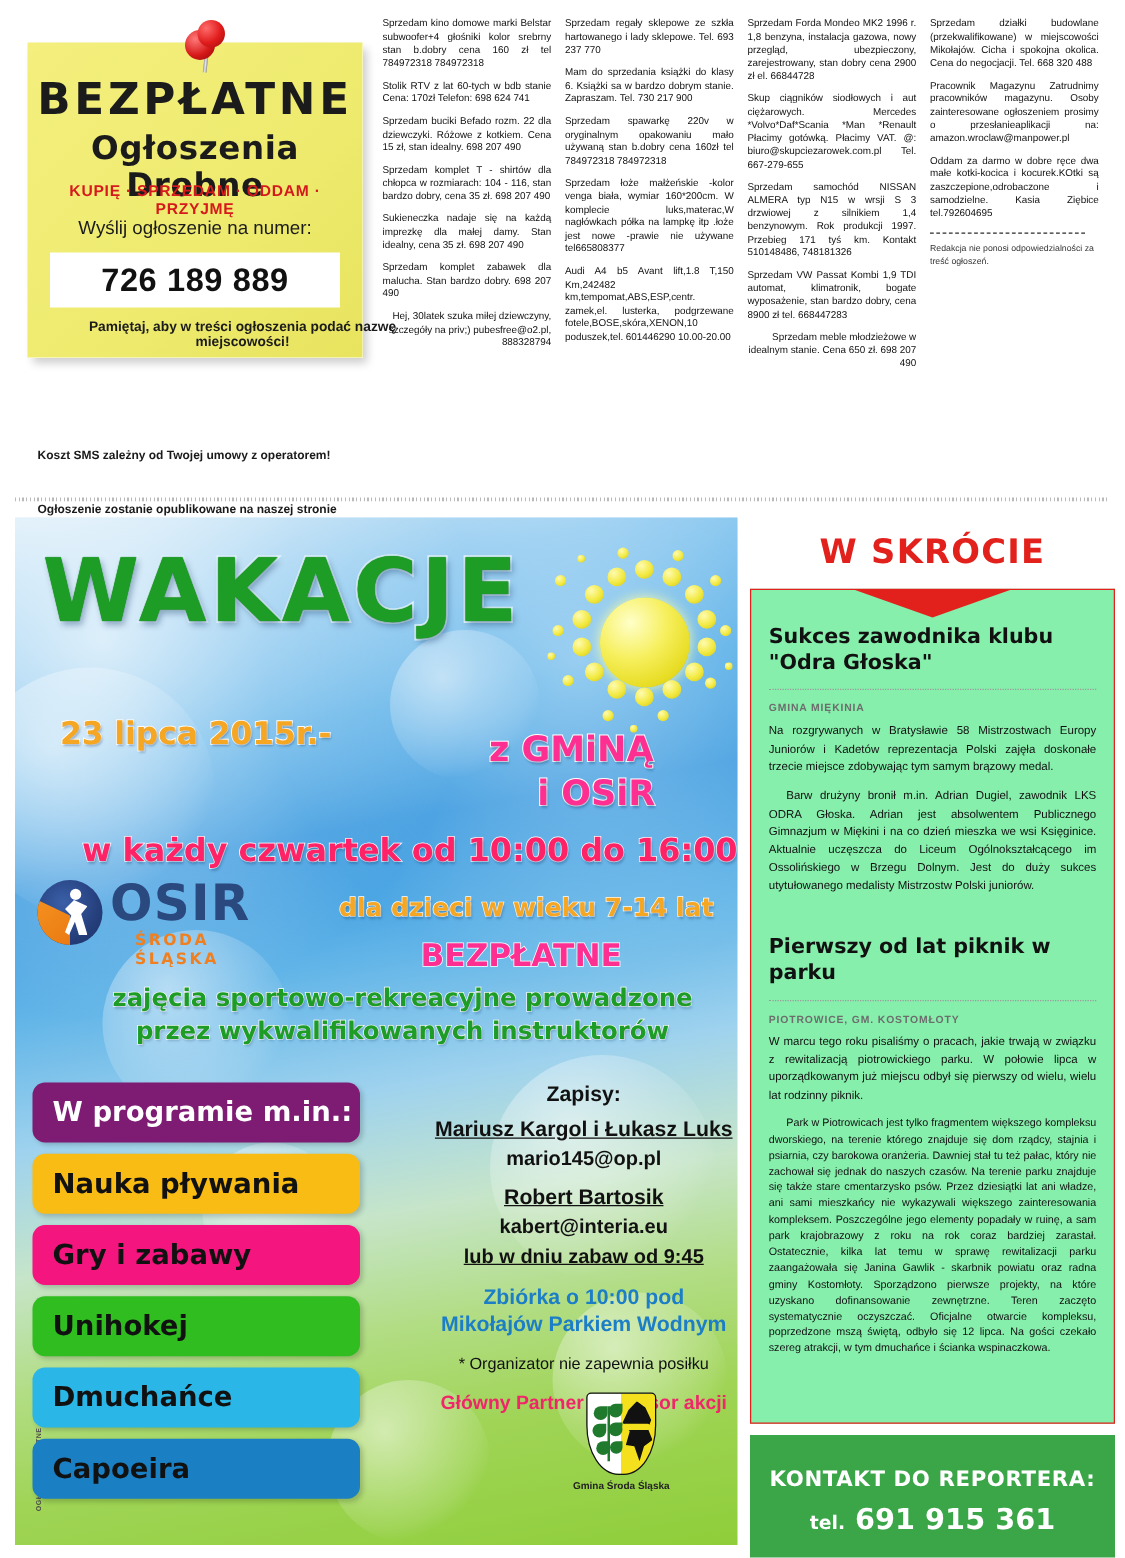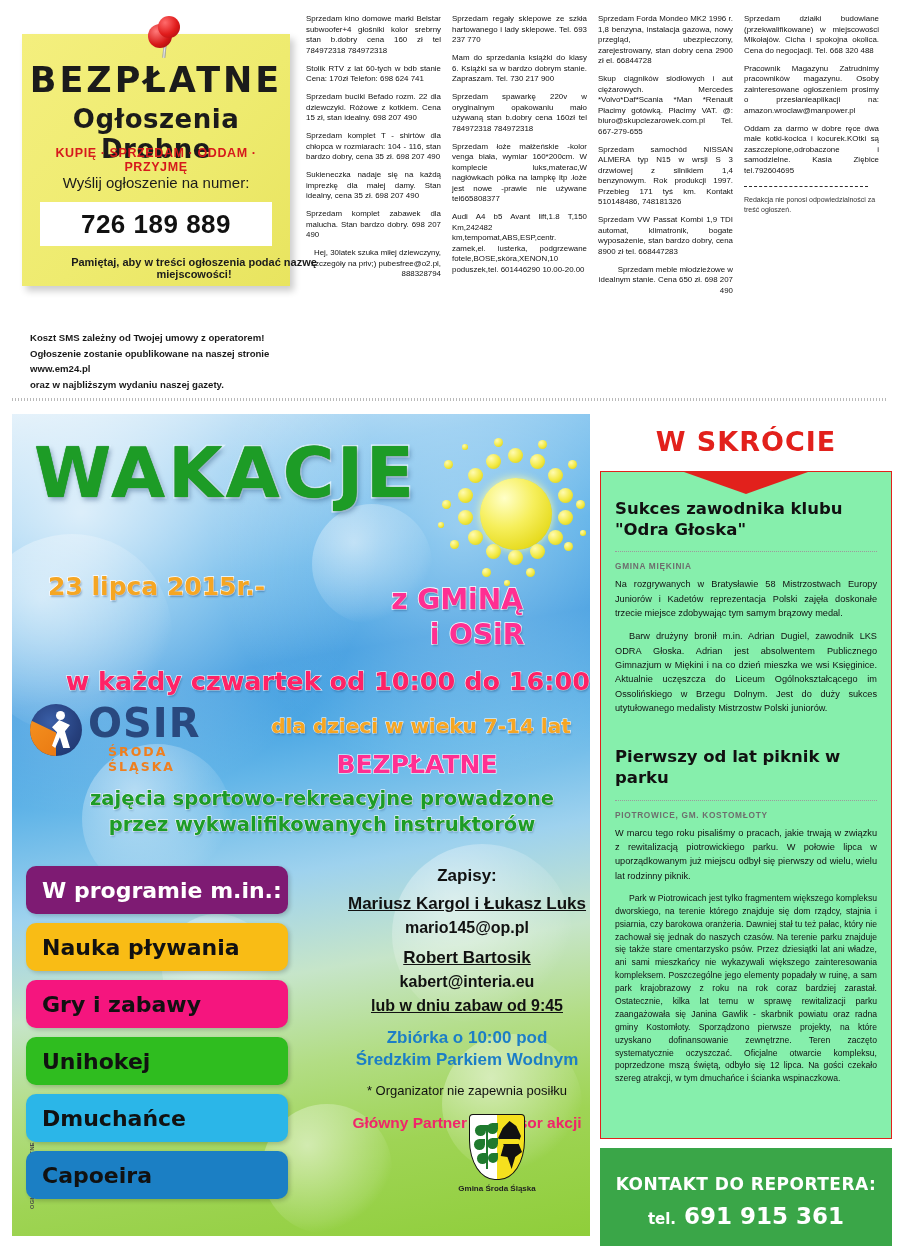--- a/index.html
+++ b/index.html
@@ -40,21 +40,21 @@
     font-size:12.5px; font-weight:bold; color:#d6191c; letter-spacing:0.6px; }
   .st-send { position:absolute; left:0; top:140px; width:100%; text-align:center;
     font-size:15px; color:#1b1b1b; }
   .st-numbox { position:absolute; left:18px; top:168px; width:232px; height:44px; background:#fff; }
   .st-num { width:100%; line-height:44px; text-align:center; font-size:26px; font-weight:bold; color:#111;
     letter-spacing:0.5px; }
   .st-note { position:absolute; left:0; top:222px; width:100%; text-align:center;
     font-size:11px; font-weight:bold; color:#1b1b1b;margin-left:38px; }
 
   .cost-block { position:absolute; left:30px; top:330px; width:262px; }
-  .cost-block div { font-size:9.6px; color:#1a1a1a; line-height:1.62; font-weight:600; }
+  .cost-block div { font-size:9.6px; color:#1a1a1a; line-height:1.62; font-weight:600;margin-top:27px; }
 
   
   .ads-cols { position:absolute; left:306px; top:14px; width:584px; height:376px;
     display:flex; gap:0; }
   .ads-col { width:146px; padding-right:11px; }
   .ad {
     font-size:7.9px; line-height:1.33; color:#111; margin-bottom:7.5px;
     text-align: justify; font-family:"Liberation Sans", sans-serif;
   }
   .ad.last { text-align:right; }
@@ -380,21 +380,21 @@
 
     <div class="zapisy">
       <div class="lead">Zapisy:</div>
       <div class="name">Mariusz Kargol i Łukasz Luks</div>
       <div class="mail">mario145@op.pl</div>
       <div class="name2">Robert Bartosik</div>
       <div class="mail2">kabert@interia.eu</div>
       <div class="orday">lub w dniu zabaw od 9:45</div>
       <div class="meet">
         <span>Zbiórka o 10:00 pod</span><br>
-        <span>Średzkim Parkiem Wodnym</span>
+        <span>Mikołajów Parkiem Wodnym</span>
       </div>
       <div class="star">* Organizator nie zapewnia posiłku</div>
       <div class="sponsor">Główny Partner i Sponsor akcji</div>
     </div>
 
     <div class="coa-wrap" style="position:absolute;left:435px;top:700px;width:100px;">
       <div class="coa">
         <div class="stem" style="left:16px;top:10px;height:44px;"></div>
         <div class="leaf" style="left:5px; top:10px;width:11px;height:11px;"></div>
         <div class="leaf" style="left:17px;top:8px; width:11px;height:11px;"></div>

